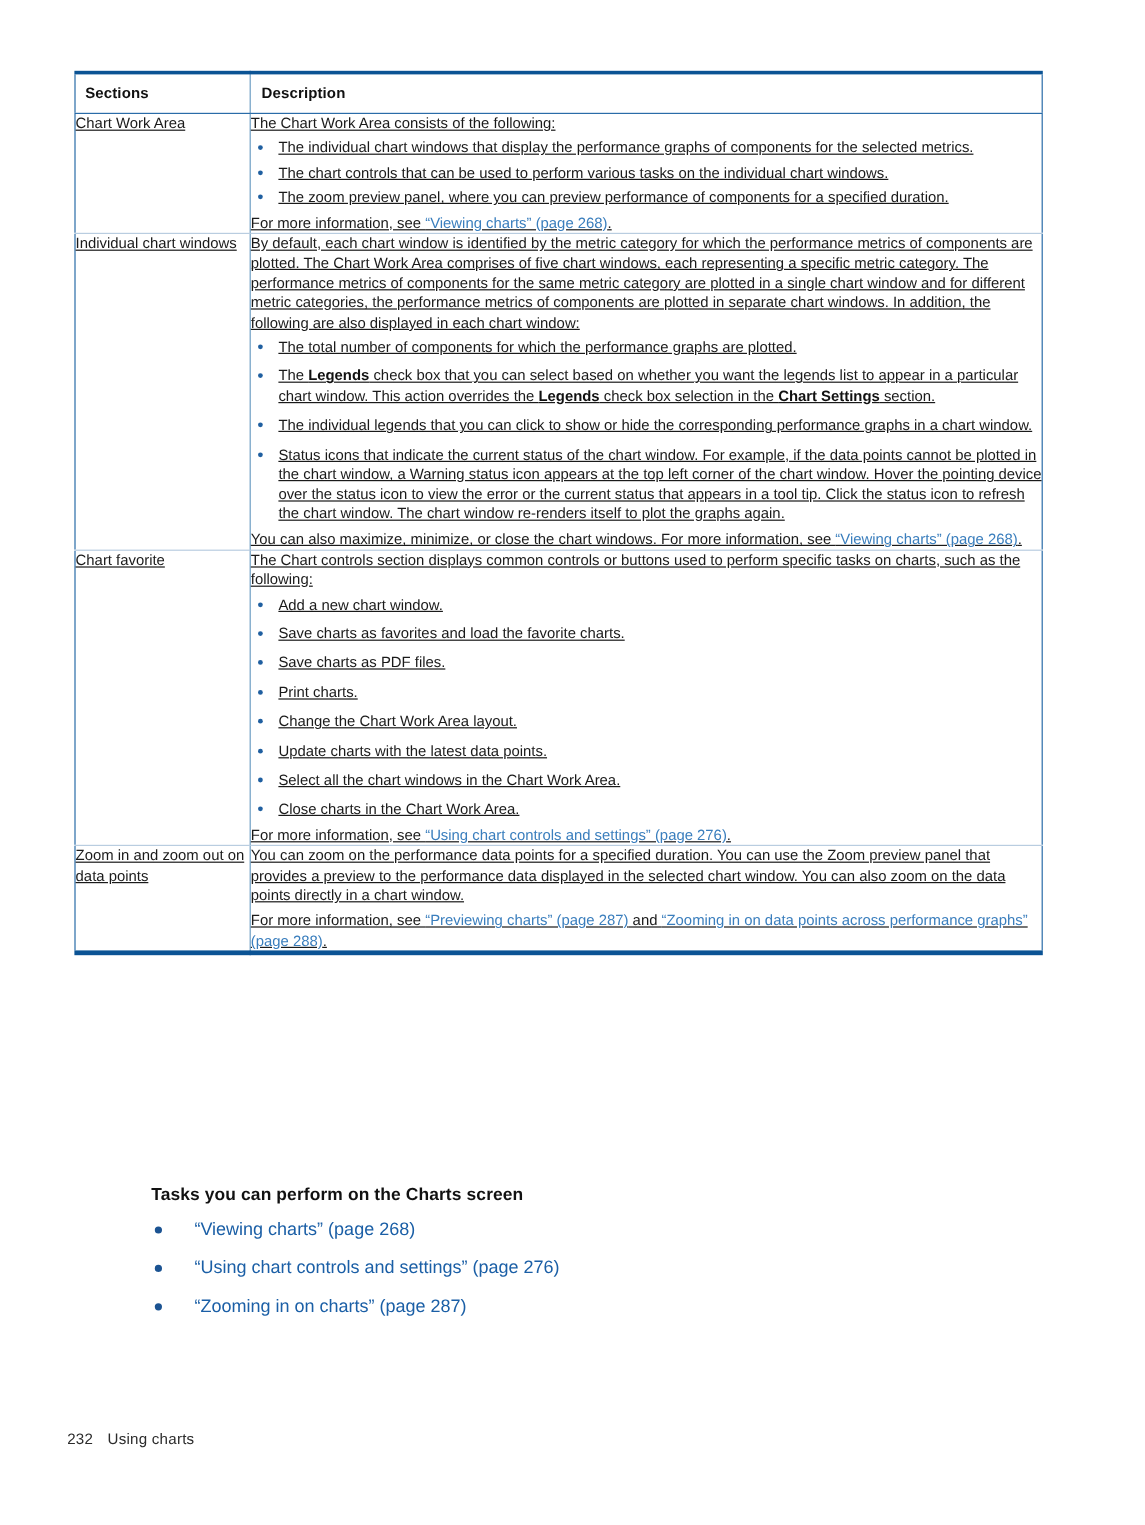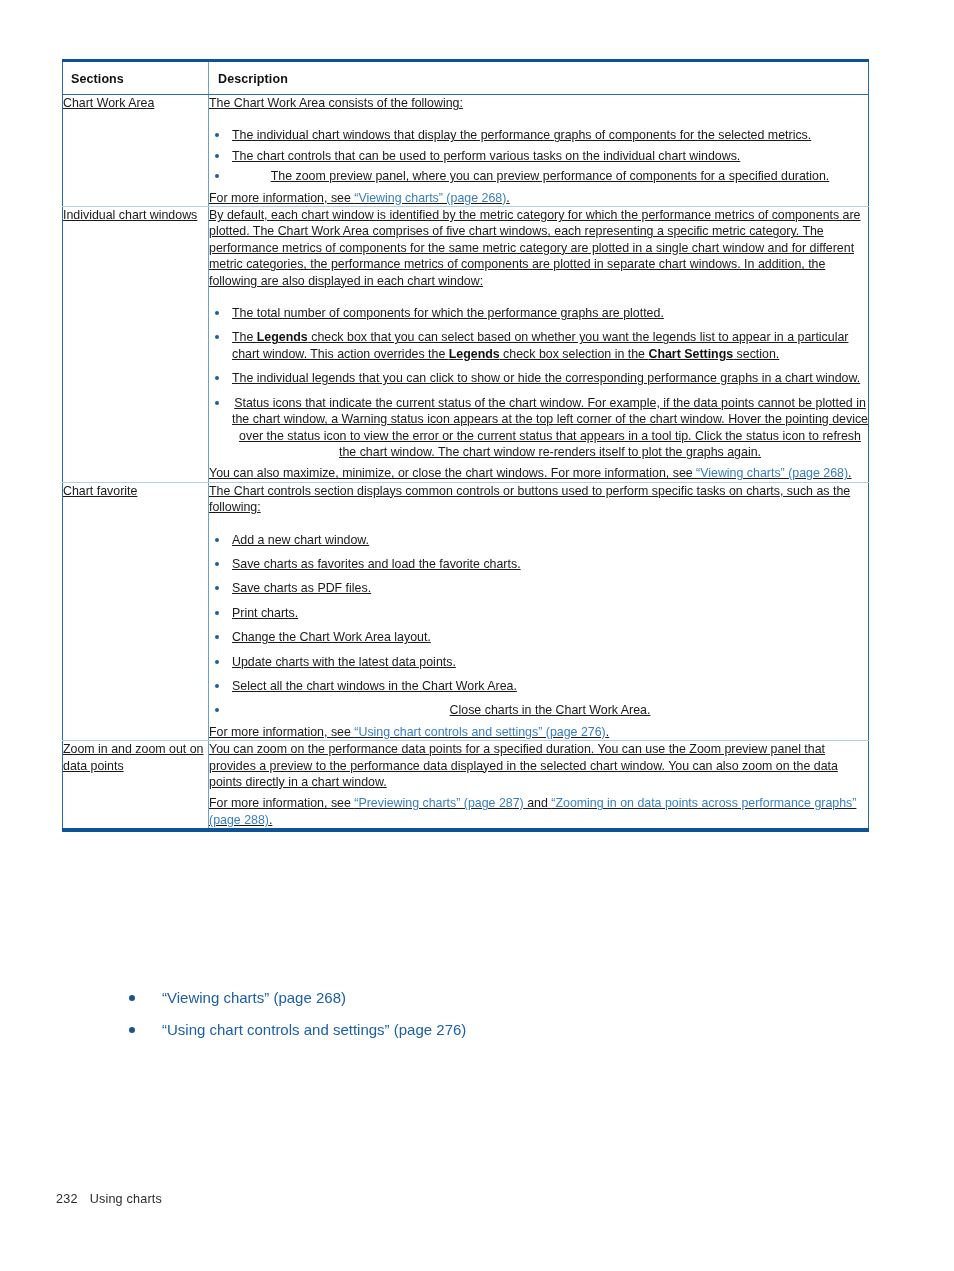--- a/index.html
+++ b/index.html
@@ -83,31 +83,31 @@
   }
 
   .para {
     margin: 0 0 5px 0;
   }
   .para.tight { margin-bottom: 2px; }
   .para.last  { margin-bottom: 0; }
 
   ul.bullets {
     list-style: none;
-    margin: 16px 0 5px 0;
+    margin: 4px 0 5px 0;
     padding: 0;
   }
   ul.bullets.spaced li { margin-bottom: 8px; }
   ul.bullets li {
     position: relative;
     padding-left: 23px;
     margin-bottom: 4px;
     line-height: 16.4px;
   }
-  ul.bullets li:last-child { margin-bottom: 0; text-align: center; }
+  ul.bullets li:last-child { margin-bottom: 0; }
   ul.bullets li .dot {
     position: absolute;
     left: 6px;
     top: 6px;
     width: 4px;
     height: 4px;
     border-radius: 50%;
     background: #1f5fa0;
   }
 
@@ -240,29 +240,34 @@
         <td class="cell-desc">
           <p class="para">You can zoom on the performance data points for a specified duration. You can use the Zoom preview panel that provides a preview to the performance data displayed in the selected chart window. You can also zoom on the data points directly in a chart window.</p>
           <p class="para last"><span>For more information, see </span><a href="#" class="xref">“Previewing charts” (page 287)</a><span> and </span><a href="#" class="xref">“Zooming in on data points across performance graphs” (page 288)</a><span>.</span></p>
         </td>
       </tr>
 
     </tbody>
   </table>
 
   <div class="tasks">
+    <h2 class="tasks-heading">Tasks you can perform on the Charts screen</h2>
     <ul class="task-list">
       <li>
         <span class="dot"></span>
         <a href="#" class="xref" style="color:inherit">“Viewing charts” (page 268)</a>
       </li>
       <li>
         <span class="dot"></span>
         <a href="#" class="xref" style="color:inherit">“Using chart controls and settings” (page 276)</a>
       </li>
+      <li>
+        <span class="dot"></span>
+        <a href="#" class="xref" style="color:inherit">“Zooming in on charts” (page 287)</a>
+      </li>
     </ul>
   </div>
 
   <div class="footer">
     <span class="pg">232</span><span>Using charts</span>
   </div>
 
 </div>
 
 </body></html>

